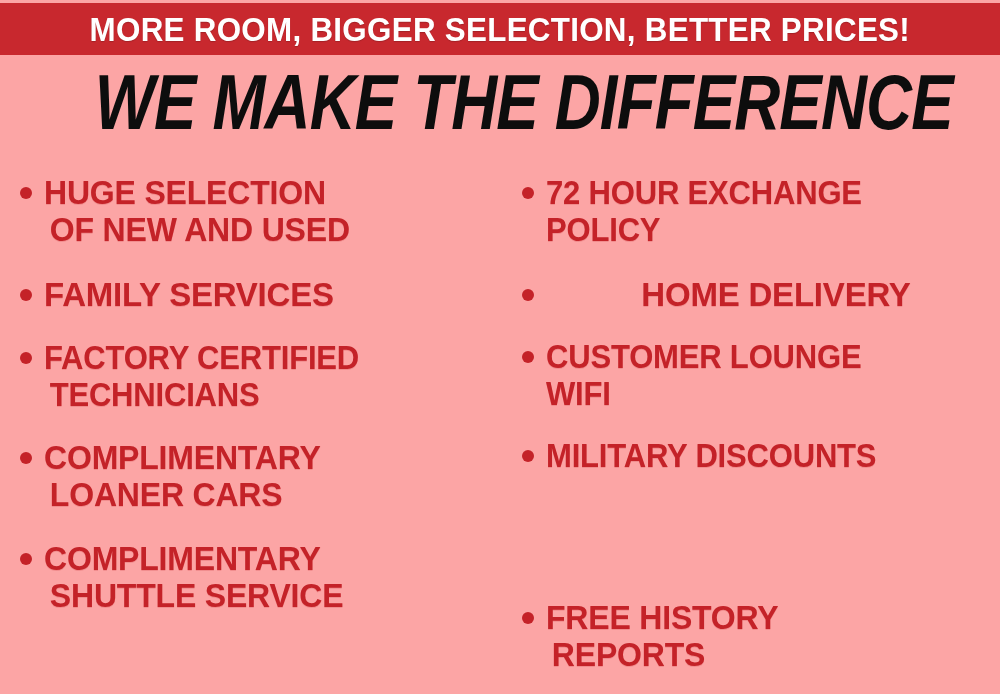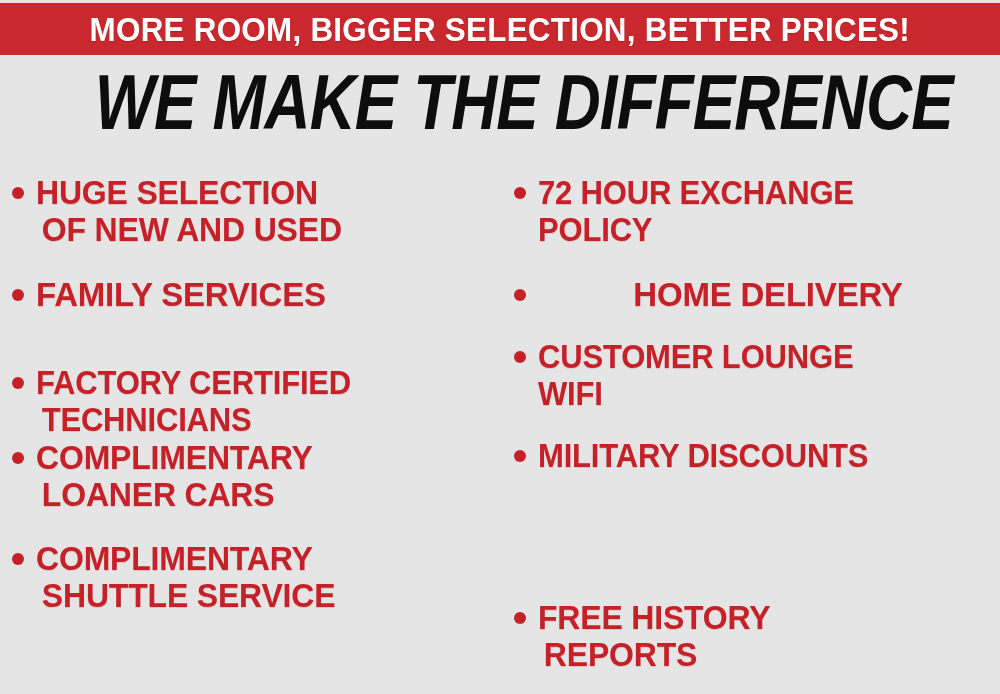--- a/index.html
+++ b/index.html
@@ -6,21 +6,21 @@
   html, body {
     margin: 0;
     padding: 0;
     background: #ffffff;
   }
 
   #poster {
     position: relative;
     width: 1000px;
     height: 694px;
-    background: #e5e5e5;
+    background: #fca5a5;
     overflow: hidden;
     font-family: "Liberation Sans", sans-serif;
     -webkit-font-smoothing: antialiased;
   }
 
   
   .banner {
     position: absolute;
     left: 0;
     top: 3px;
@@ -67,21 +67,21 @@
     line-height: 1;
     letter-spacing: -1px;
     white-space: nowrap;
     transform: scaleX(0.86) scaleY(1.06);
     transform-origin: center center;
   }
 
   
   .columns {
     position: absolute;
-    left: 0;
+    left: 8px;
     top: 160px;
     width: 920px;
     height: 534px;
   }
 
   .col {
     position: absolute;
     top: 0;
     height: 534px;
   }
@@ -151,21 +151,21 @@
         </span>
       </div>
 
       <div class="bullet-item" style="top:116px;">
         <span class="bullet-dot"></span>
         <span class="bullet-text">
           <span class="indent-line">FAMILY SERVICES</span>
         </span>
       </div>
 
-      <div class="bullet-item" style="top:179px;margin-top:25px;">
+      <div class="bullet-item" style="top:179px;">
         <span class="bullet-dot"></span>
         <span class="bullet-text t-squeeze2">
           <span class="indent-line">FACTORY CERTIFIED</span>
           <span class="indent-line second">TECHNICIANS</span>
         </span>
       </div>
 
       <div class="bullet-item" style="top:279px;">
         <span class="bullet-dot"></span>
         <span class="bullet-text t-squeeze">

